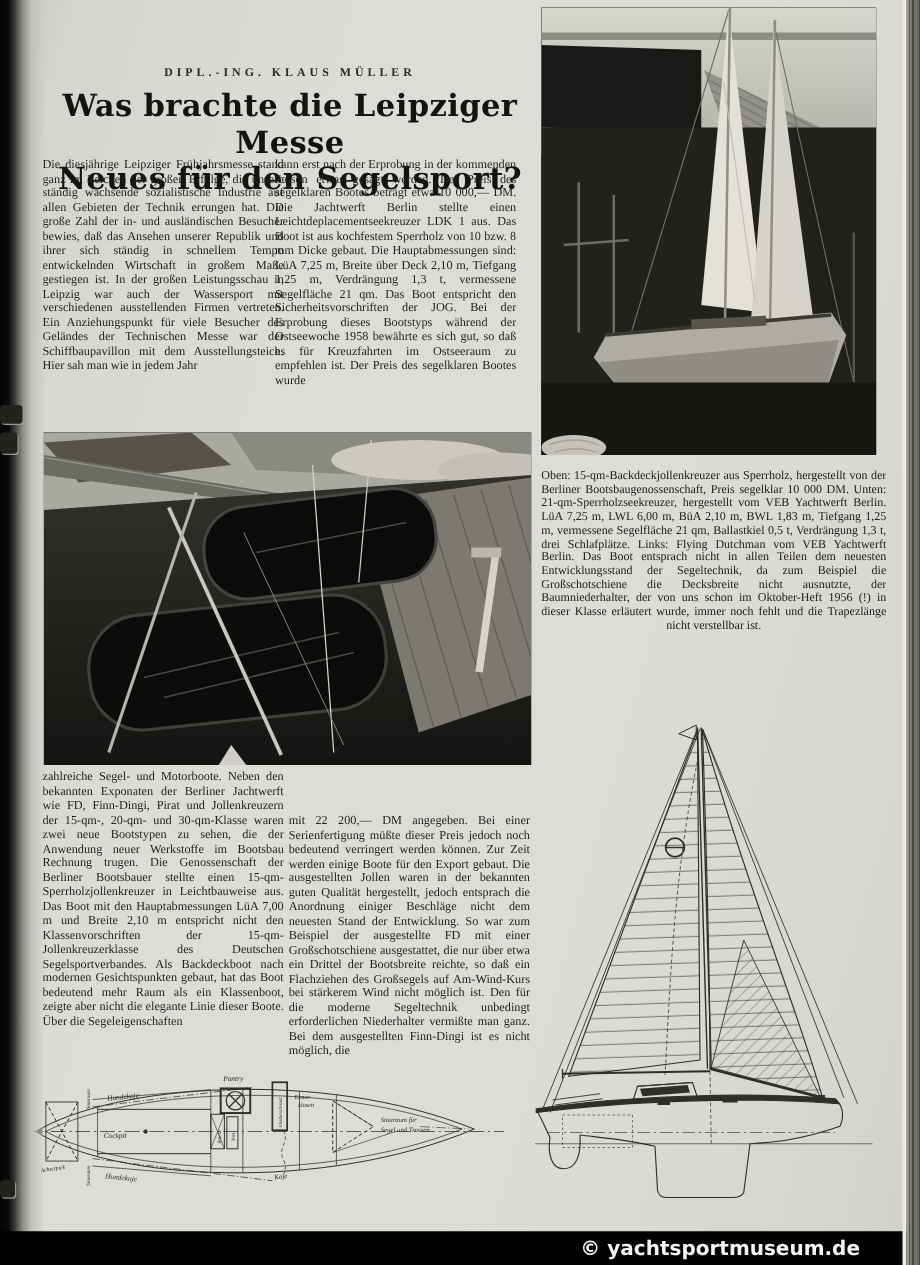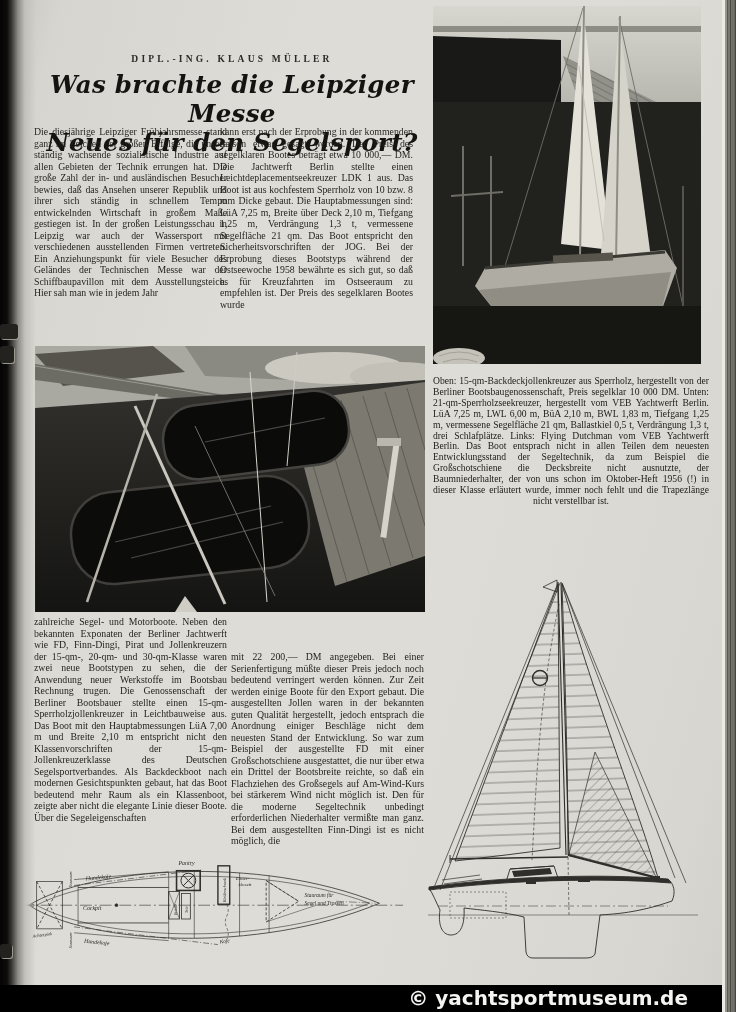--- a/index.html
+++ b/index.html
@@ -13,21 +13,21 @@
   
   .page-edge{position:absolute;right:0;top:0;width:39px;height:1012px;z-index:8;
        background:
         linear-gradient(to right, rgba(222,220,214,0) 0, rgba(120,118,112,.25) 4px, rgba(60,58,54,.55) 10px, rgba(40,38,36,.75) 39px),
         repeating-linear-gradient(90deg,#9a988f 0 2px,#55534c 2px 3px,#7b7971 3px 5px,#403e39 5px 6px,#8a8880 6px 8px);}
   .edge-gap{position:absolute;right:39px;top:0;width:3px;height:1012px;background:#eceae4;z-index:8;}
 
   .byline{position:absolute;left:36px;top:54px;width:392px;text-align:center;
        font-size:9.5px;letter-spacing:3.2px;color:#2b2a27;font-weight:bold;}
   .title{position:absolute;left:30px;top:70px;width:404px;text-align:center;
-       font-family:"DejaVu Serif", serif;font-style:italic;font-weight:bold;
+       font-family:"DejaVu Serif", serif;font-weight:bold;
        font-size:24.5px;line-height:29px;color:#131311;letter-spacing:.3px;}
 
   .col{position:absolute;width:193px;font-size:9.8px;line-height:11.5px;
        text-align:justify;color:#211f1b;overflow:hidden;hyphens:auto;}
   #col1-top{left:34px;top:126px;height:220px;}
   #col2-top{left:220px;top:126px;height:220px;}
   #col1-bottom{left:34px;top:616px;height:261px;}
   #col2-bottom{left:231px;top:651px;height:261px;}
 
   .caption{position:absolute;left:433px;top:376px;width:276px;height:198px;overflow:hidden;
@@ -36,21 +36,21 @@
   .photo{position:absolute;overflow:hidden;background:#242420;}
   #photo-top{left:433px;top:6px;width:268px;height:358px;}
   #photo-mid{left:35px;top:346px;width:390px;height:266px;}
 
   .drawing{position:absolute;}
   #plan{left:18px;top:854px;width:388px;height:130px;}
   #sailplan{left:428px;top:574px;width:292px;height:400px;}
 
   .bar{position:absolute;left:0;top:985px;width:736px;height:27px;background:#000;z-index:7;}
   .bar span{position:absolute;right:48px;top:0;line-height:27px;color:#f4f4f2;
-       font-family:"DejaVu Sans", sans-serif;font-weight:bold;font-size:20px;}
+       font-family:"DejaVu Sans", sans-serif;font-weight:bold;font-size:16px;}
 
   svg text{font-family:"Liberation Serif", serif;font-style:italic;fill:#2b2a26;}
 </style>
 </head>
 <body>
 
 <div id="page">
 
   <div class="byline">DIPL.-ING. KLAUS MÜLLER</div>
   <div class="title">

